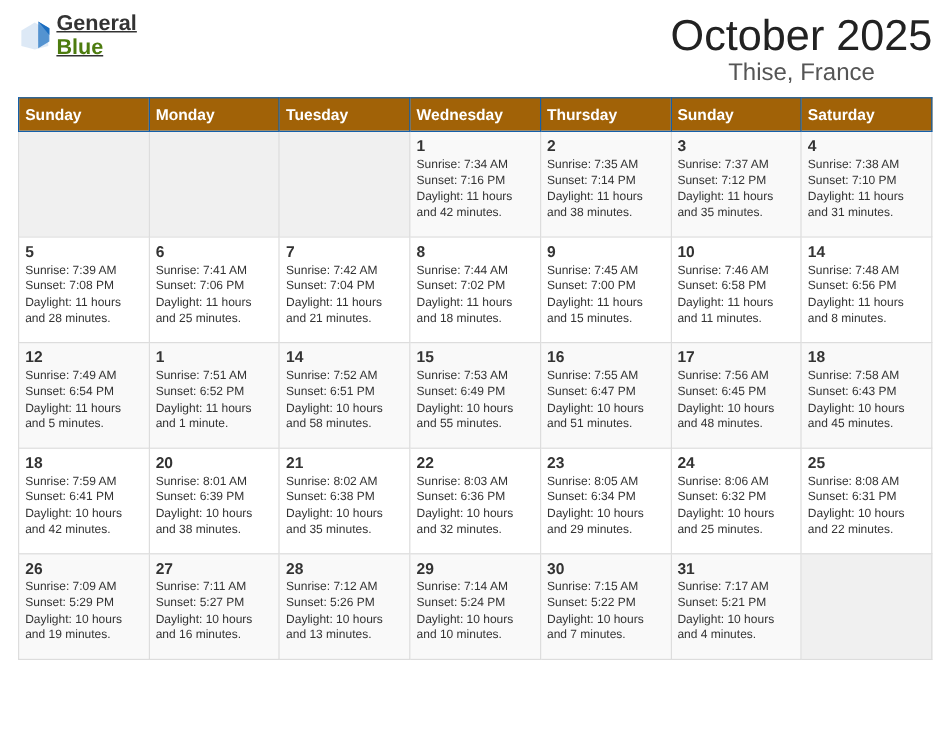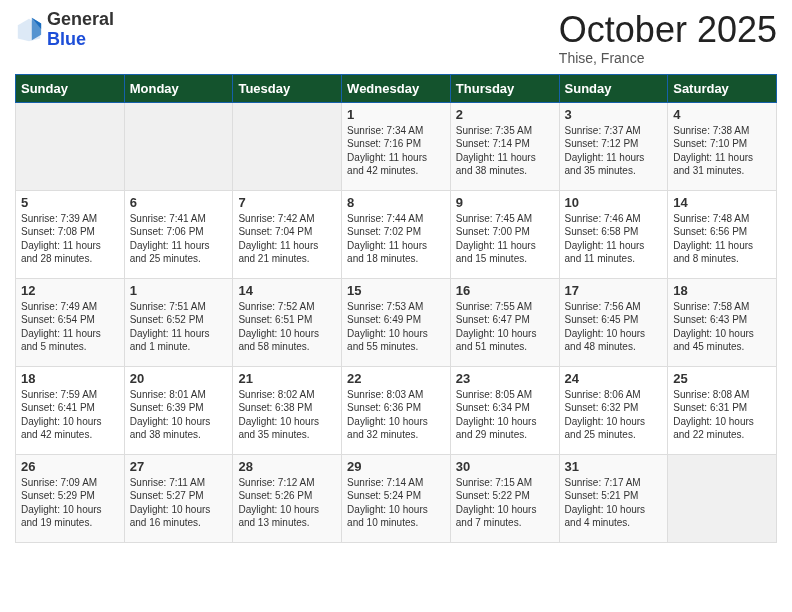--- a/index.html
+++ b/index.html
@@ -18,45 +18,46 @@
     }
     .logo {
       display: flex;
       align-items: center;
       gap: 4px;
     }
     .logo-text {
       font-size: 18px;
       font-weight: bold;
       line-height: 1.1;
+      text-decoration: underline;
     }
     .logo-general { color: #333; }
-    .logo-blue { color: #1d4ed8; }
+    .logo-blue { color: #4d7c0f; }
     .logo-icon {
       width: 28px;
       height: 28px;
     }
-    .title-block { text-align: left; }
+    .title-block { text-align: center; }
     .month-title {
       font-size: 36px;
       font-weight: 300;
       color: #222;
       line-height: 1.1;
     }
     .location {
-      font-size: 14px;
+      font-size: 20px;
       color: #555;
     }
     .calendar {
       width: 100%;
       border-collapse: collapse;
       border: 1px solid #ccc;
     }
     .calendar th {
-      background-color: #14532d;
+      background-color: #a16207;
       color: #fff;
       font-size: 13px;
       font-weight: 600;
       padding: 6px 5px;
       text-align: left;
       border: 1px solid #1560aa;
     }
     .calendar td {
       vertical-align: top;
       padding: 4px 5px;

